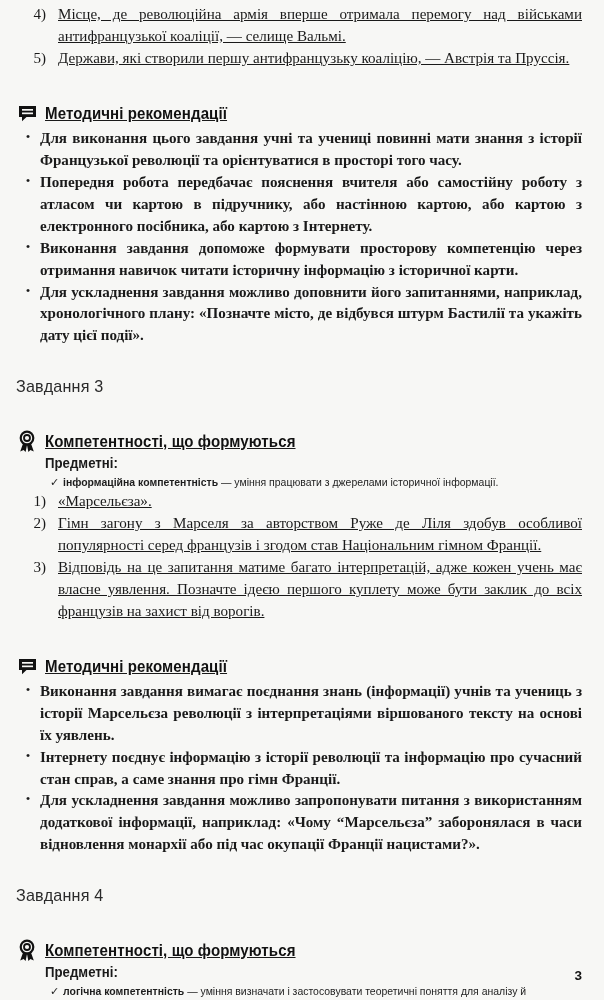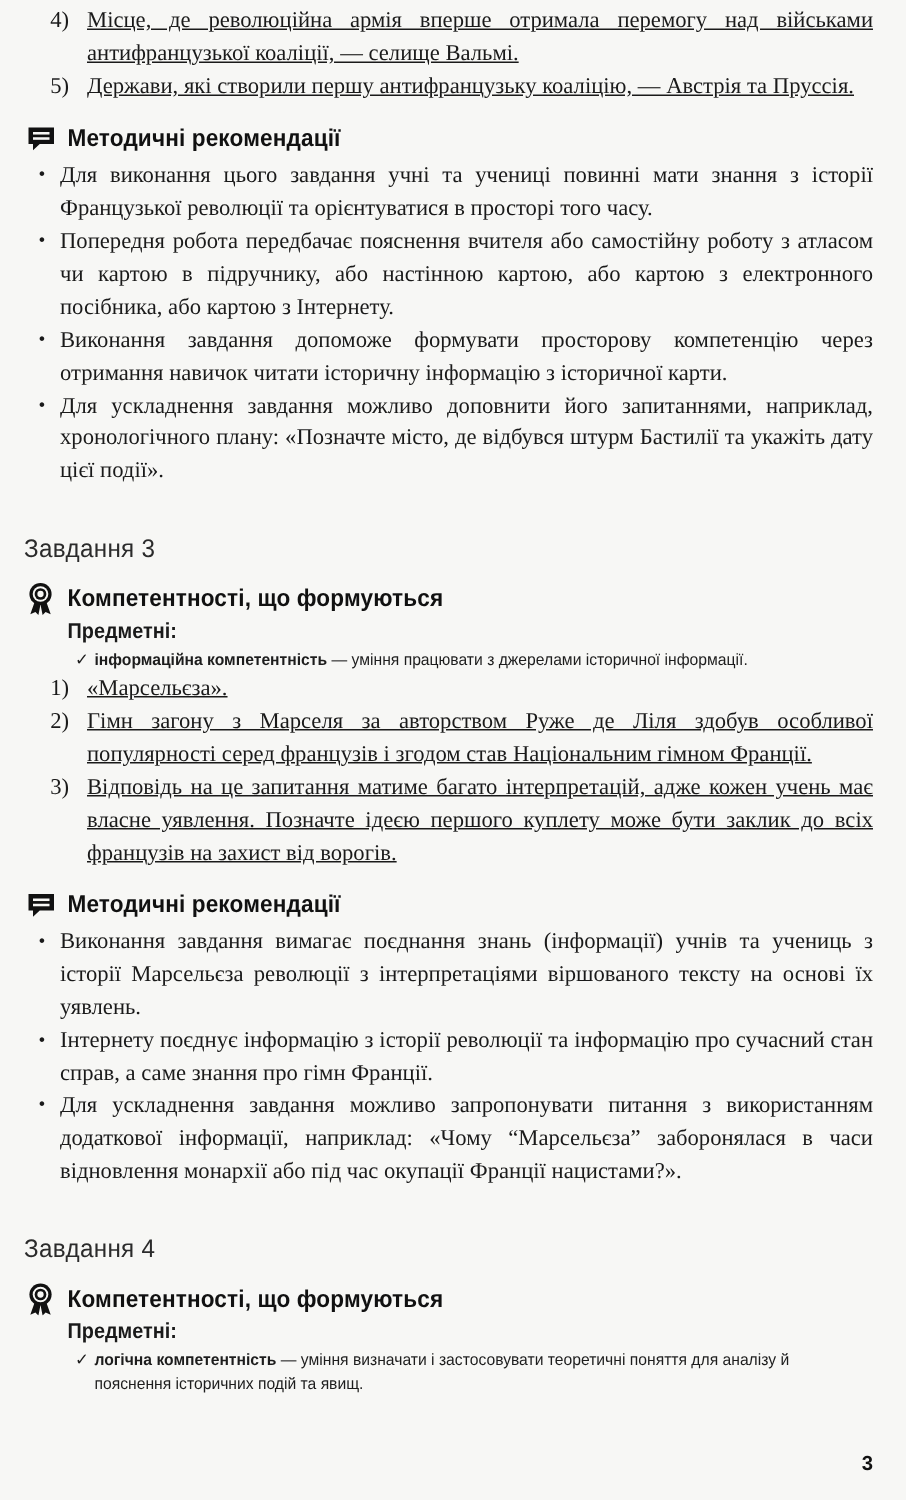--- a/index.html
+++ b/index.html
@@ -49,22 +49,23 @@
     text-align: justify;
     text-align-last: left;
     hyphens: manual;
     text-decoration: underline;
   }
 
   
   .sec-head {
     display: flex;
     align-items: center;
-    margin-top: 12px;
+    margin-top: 33px;
     margin-bottom: 3px;
+    text-decoration: underline;
   }
   .sec-head .ico {
     flex: 0 0 auto;
     width: 22px;
     height: 22px;
     margin-right: 7px;
     display: flex;
     align-items: center;
     justify-content: center;
   }
@@ -94,20 +95,21 @@
     flex: 0 0 auto;
     width: 24px;
     text-align: center;
     font-size: 13px;
     line-height: 1.455;
   }
   .bul-item .body {
     flex: 1 1 auto;
     text-align: justify;
     text-align-last: left;
+    font-weight: bold;
   }
 
   
   .task-title {
     font-family: "Liberation Sans Narrow", "Liberation Sans", sans-serif;
     font-weight: normal;
     font-size: 17px;
     color: #2b2b2b;
     margin-top: 30px;
     margin-bottom: 6px;

